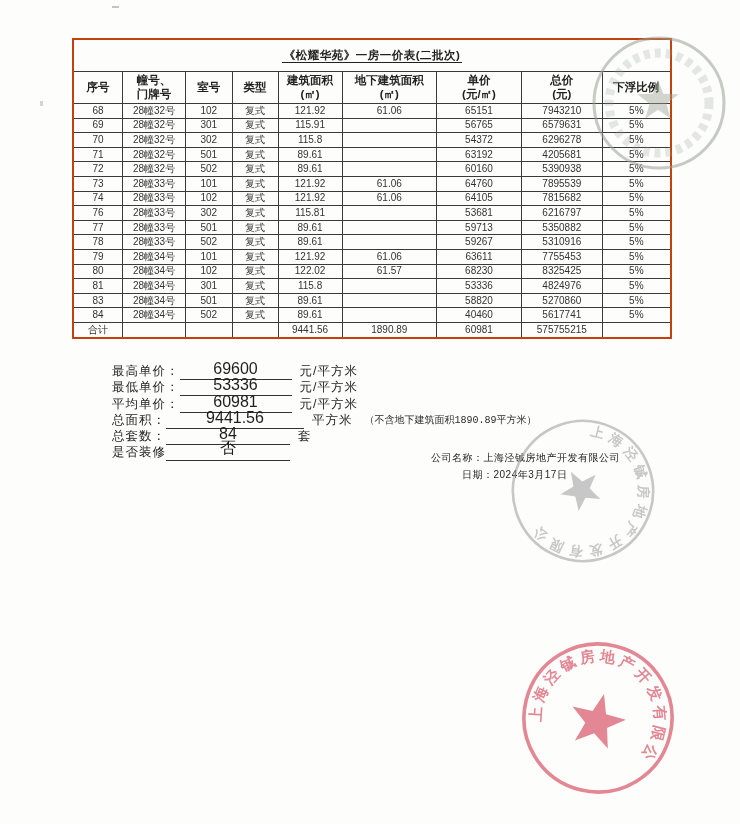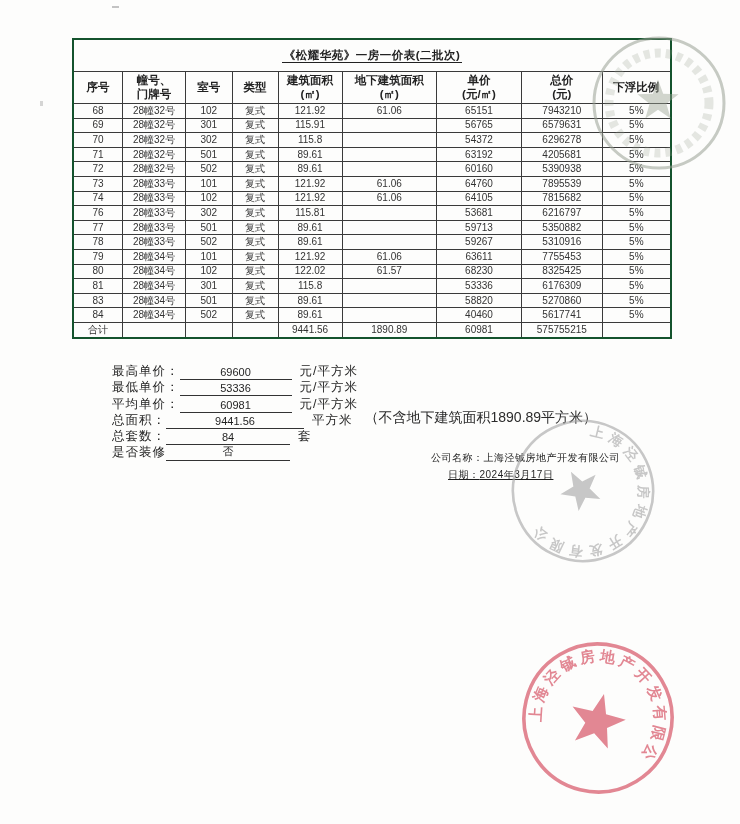--- a/index.html
+++ b/index.html
@@ -6,21 +6,21 @@
   .page {
     position:relative; width:740px; height:824px; margin:0 auto;
     background:#fdfdfc; overflow:hidden;
     font-family:"Liberation Sans","DejaVu Sans",sans-serif;
     color:#2e2e2e;
   }
   
   .doc-table {
     position:absolute; left:72px; top:38px; width:600px;
     border-collapse:collapse; table-layout:fixed;
-    border:2px solid #14532d;
+    border:2px solid #c2410c;
   }
   .doc-table th, .doc-table td {
     border:1px solid #3a3a3a; text-align:center; vertical-align:middle;
     padding:0; overflow:hidden;
   }
   .title-cell {
     height:18px; border-bottom:1.5px solid #333; font-weight:bold;
     font-size:14.5px; letter-spacing:.5px;
   }
   .title-cell span { border-bottom:1.5px solid #222; padding:0 2px 1px 2px; }
@@ -34,28 +34,28 @@
   .doc-table tbody tr:last-child td { font-size:10px; }
   
   .c0{width:8.3%}.c1{width:10.5%}.c2{width:7.8%}.c3{width:7.7%}
   .c4{width:10.7%}.c5{width:15.8%}.c6{width:14.2%}.c7{width:13.5%}.c8{width:11.5%}
   
   .summary { position:absolute; left:112px; top:364px; font-size:12.5px; color:#1f1f1f; }
   .sline { height:16.2px; display:flex; align-items:flex-end; white-space:nowrap; }
   .slabel { letter-spacing:1px; }
   .sval {
     display:inline-block; min-width:112px; text-align:center;
-    border-bottom:1.3px solid #333; font-size:11px; padding-bottom:1px;
+    border-bottom:1.3px solid #333; font-size:16px; padding-bottom:1px;
     font-family:"Liberation Sans","DejaVu Sans",sans-serif;
   }
   .sunit { margin-left:8px; letter-spacing:1px; }
-  .snote { font-size:14px; margin-left:12px; padding-bottom:2px; color:#2b2b2b; }
+  .snote { font-size:10px; margin-left:12px; padding-bottom:2px; color:#2b2b2b;font-family:Liberation Mono, monospace; }
   
   .footer { position:absolute; left:431px; top:450px; font-size:10px; line-height:16.5px; color:#1f1f1f; letter-spacing:.5px; }
-  .footer .date-line { margin-left:17px;text-decoration:underline; }
+  .footer .date-line { margin-left:31px; }
   
   .stamp { position:absolute; pointer-events:none; }
   .stamp-record { left:588px; top:33px; filter:blur(.5px); }
   .stamp-gray   { left:503px; top:411px; filter:blur(.4px); }
   .stamp-red    { left:514px; top:634px; filter:blur(.3px); }
   .artifact { position:absolute; background:#8a8a8a; opacity:.5; }
 </style>
 </head>
 <body>
 
@@ -231,21 +231,21 @@
           <td>5%</td>
         </tr>
         <tr>
           <td>81</td>
           <td>28幢34号</td>
           <td>301</td>
           <td>复式</td>
           <td>115.8</td>
           <td></td>
           <td>53336</td>
-          <td>6176309</td>
+          <td>4824976</td>
           <td>5%</td>
         </tr>
         <tr>
           <td>83</td>
           <td>28幢34号</td>
           <td>501</td>
           <td>复式</td>
           <td>89.61</td>
           <td></td>
           <td>58820</td>

